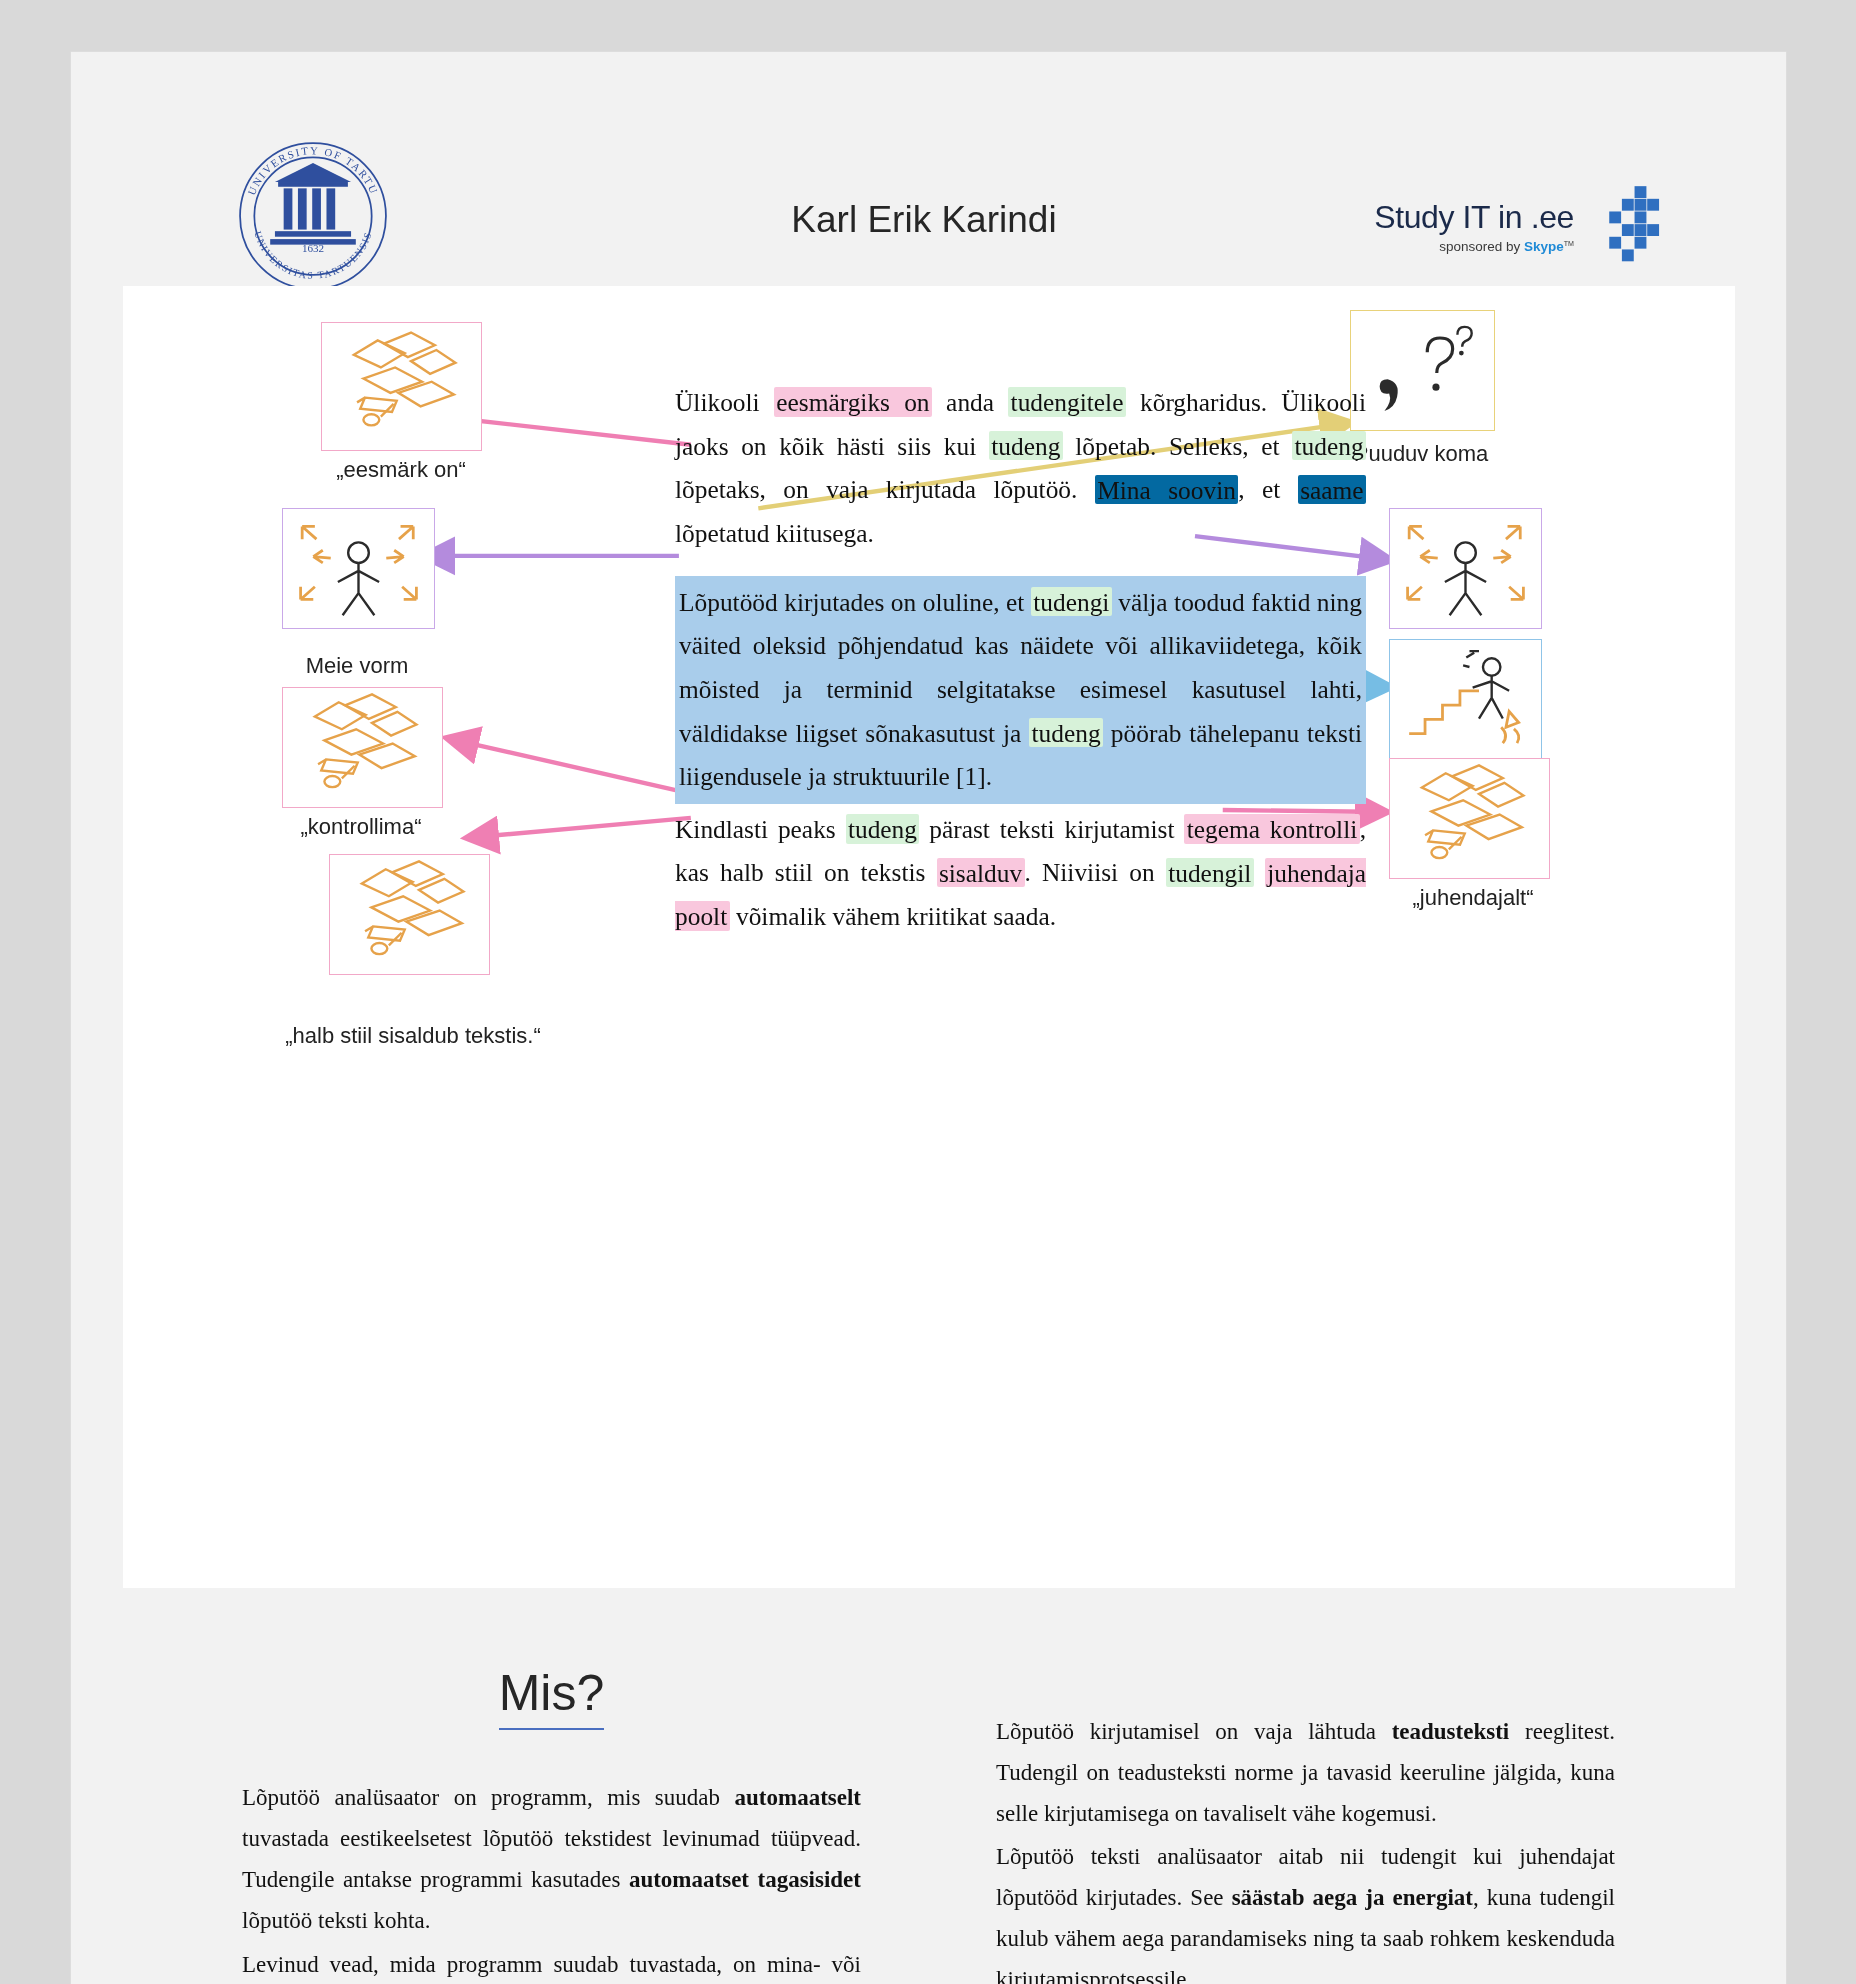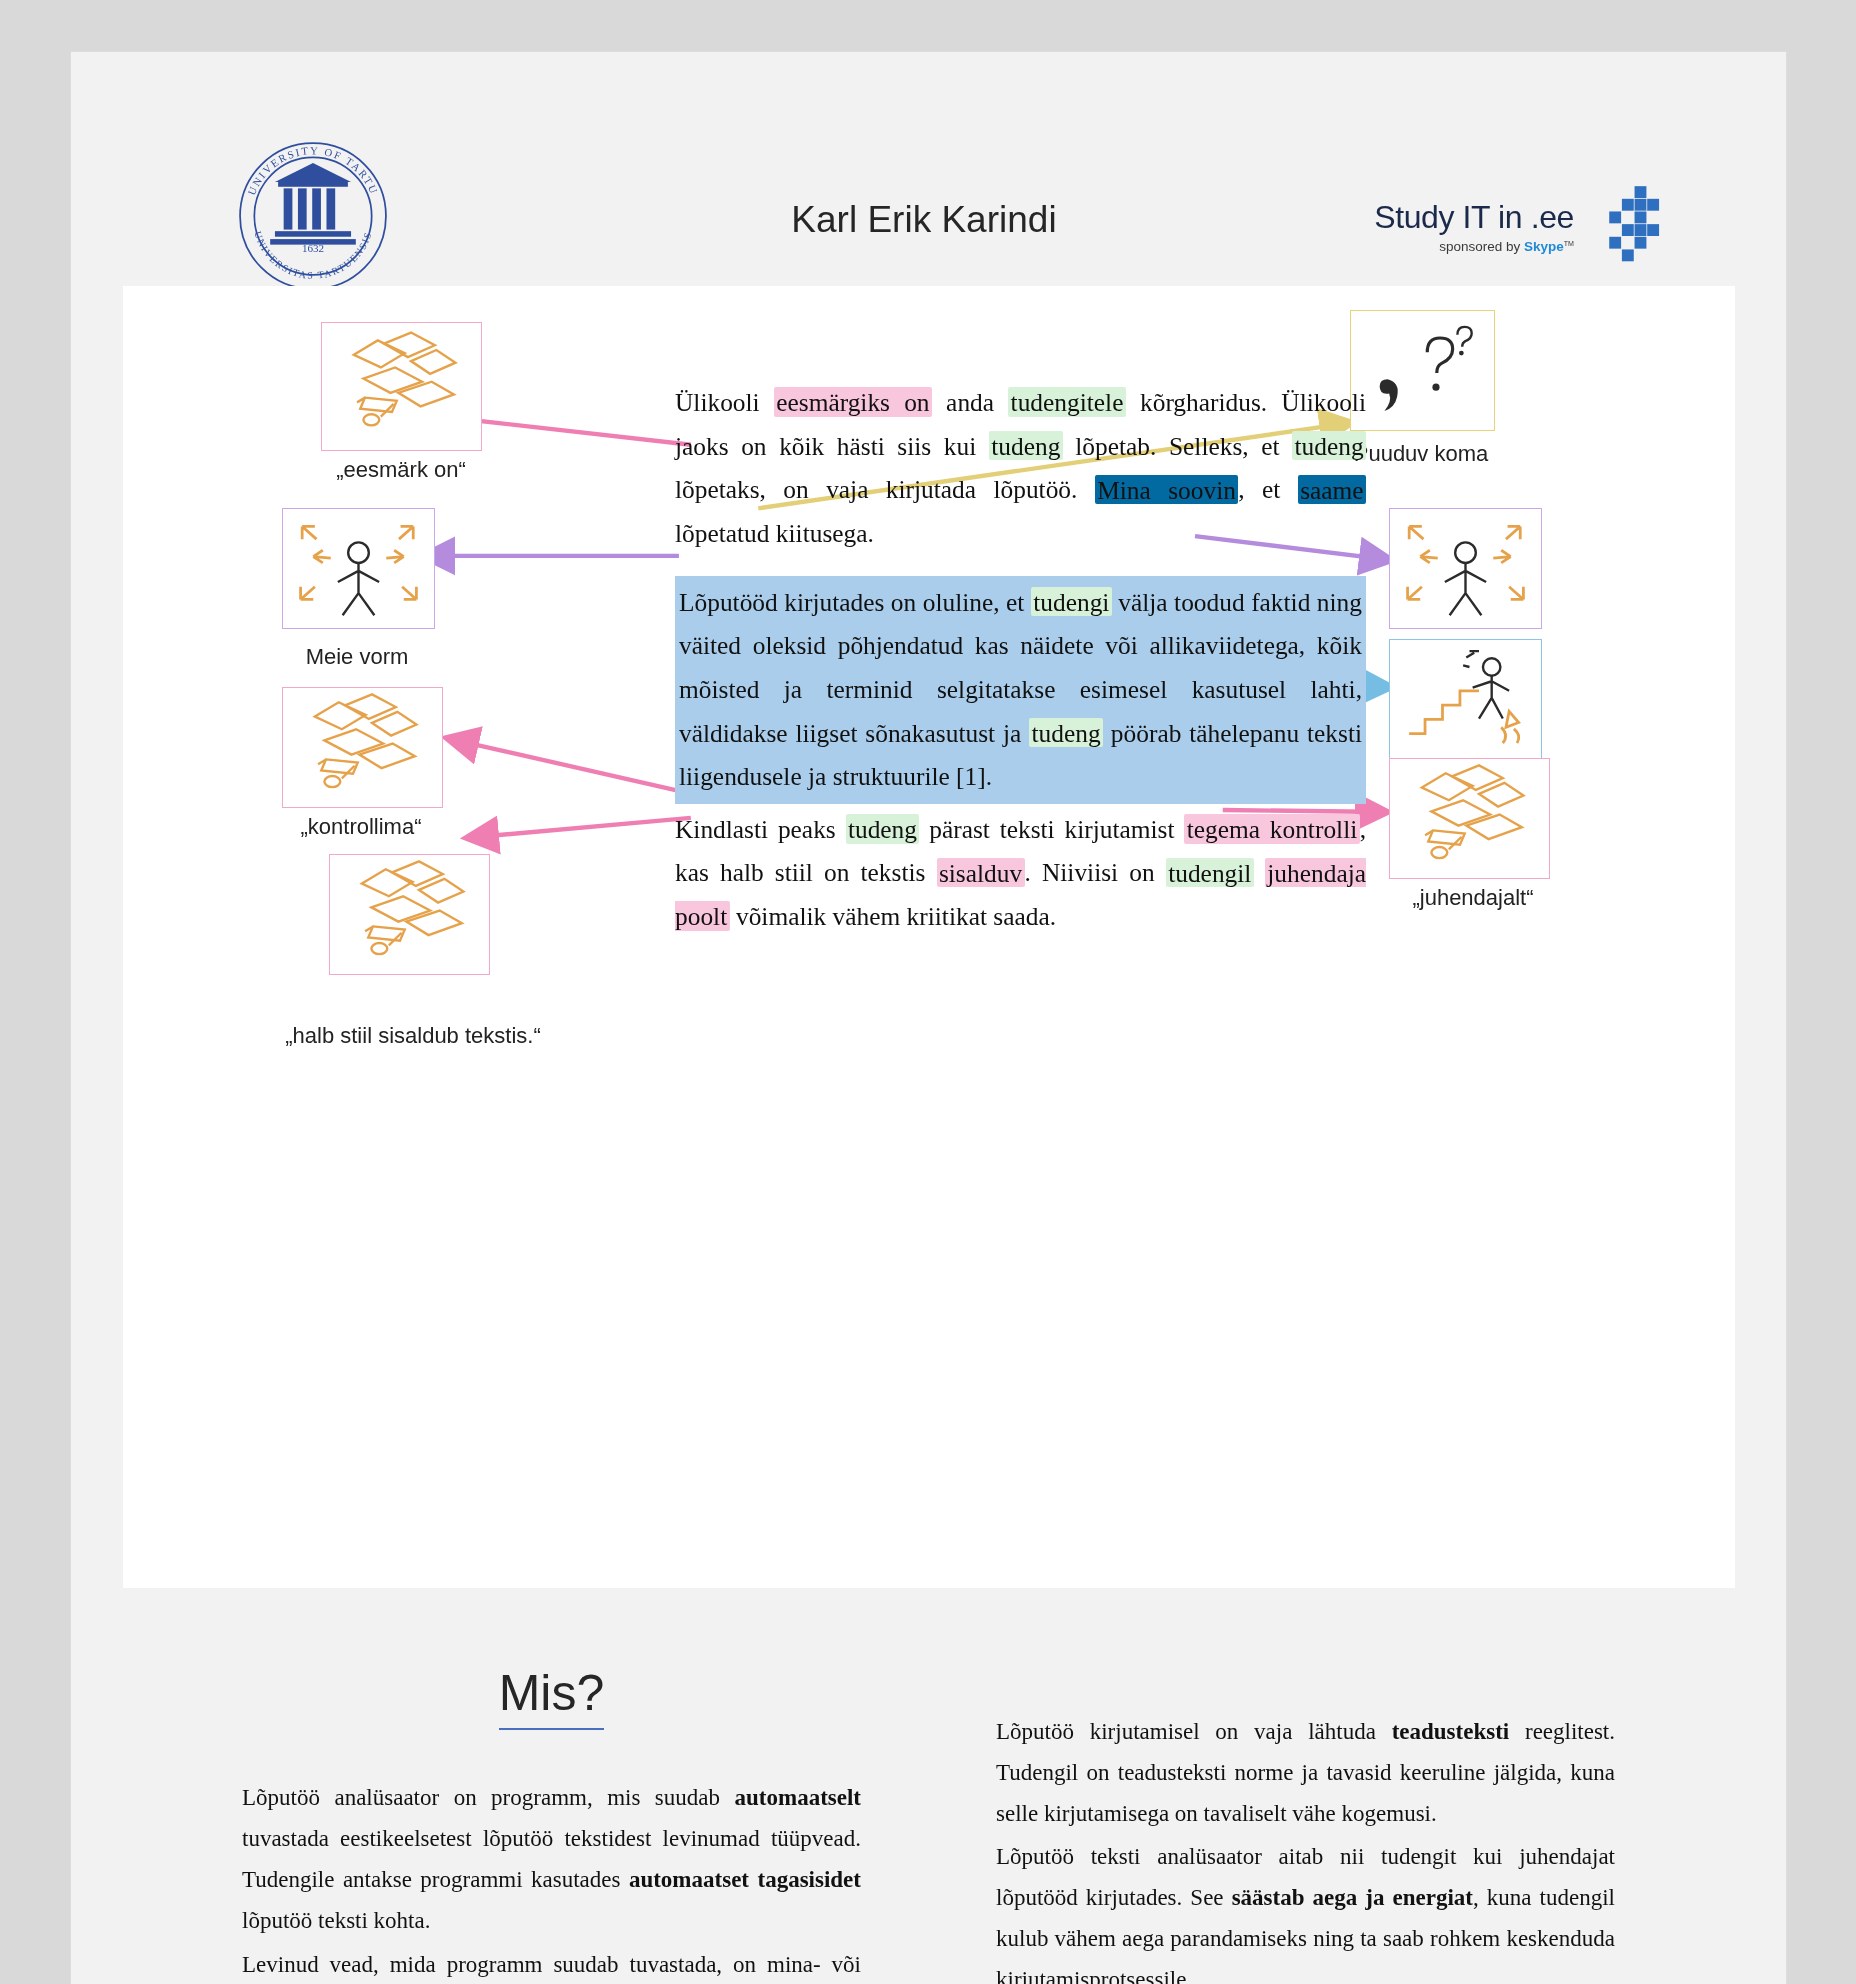--- a/index.html
+++ b/index.html
@@ -219,21 +219,21 @@
         <g fill="none" stroke="#e6a24a" stroke-width="3.5">
           <path d="M42 38 l-18 -16 M24 22 l16 0 M24 22 l0 16"></path>
           <path d="M146 38 l18 -16 M164 22 l-16 0 M164 22 l0 16"></path>
           <path d="M40 98 l-18 16 M22 114 l16 0 M22 114 l0 -16"></path>
           <path d="M150 98 l18 16 M168 114 l-16 0 M168 114 l0 -16"></path>
           <path d="M60 62 l-22 -2 M38 60 l12 -8 M38 60 l12 8"></path>
           <path d="M130 62 l22 -2 M152 60 l-12 -8 M152 60 l-12 8"></path>
         </g>
       </svg>
     </div>
-    <div class="caption" style="left:119px; top:358px; width:230px;">Meie vorm</div>
+    <div class="caption" style="left:119px; top:367px; width:230px;">Meie vorm</div>
 
     <div class="sbox" style="left:159px; top:401px; width:159px; height:119px; border-color:#f2a8c8;">
       <svg width="159" height="119" viewBox="0 0 200 150">
         <g fill="none" stroke="#e6a24a" stroke-width="3">
           <path d="M40 36 l30 -18 l34 16 l-30 18 z"></path>
           <path d="M78 22 l34 -14 l30 16 l-34 15 z"></path>
           <path d="M112 44 l32 -14 l24 16 l-32 14 z"></path>
           <path d="M52 66 l40 -14 l34 18 l-40 14 z"></path>
           <path d="M96 84 l42 -14 l28 16 l-42 15 z"></path>
           <path d="M44 96 l10 -6 m0 0 l40 4 l-6 14 l-40 -4 z"></path>

